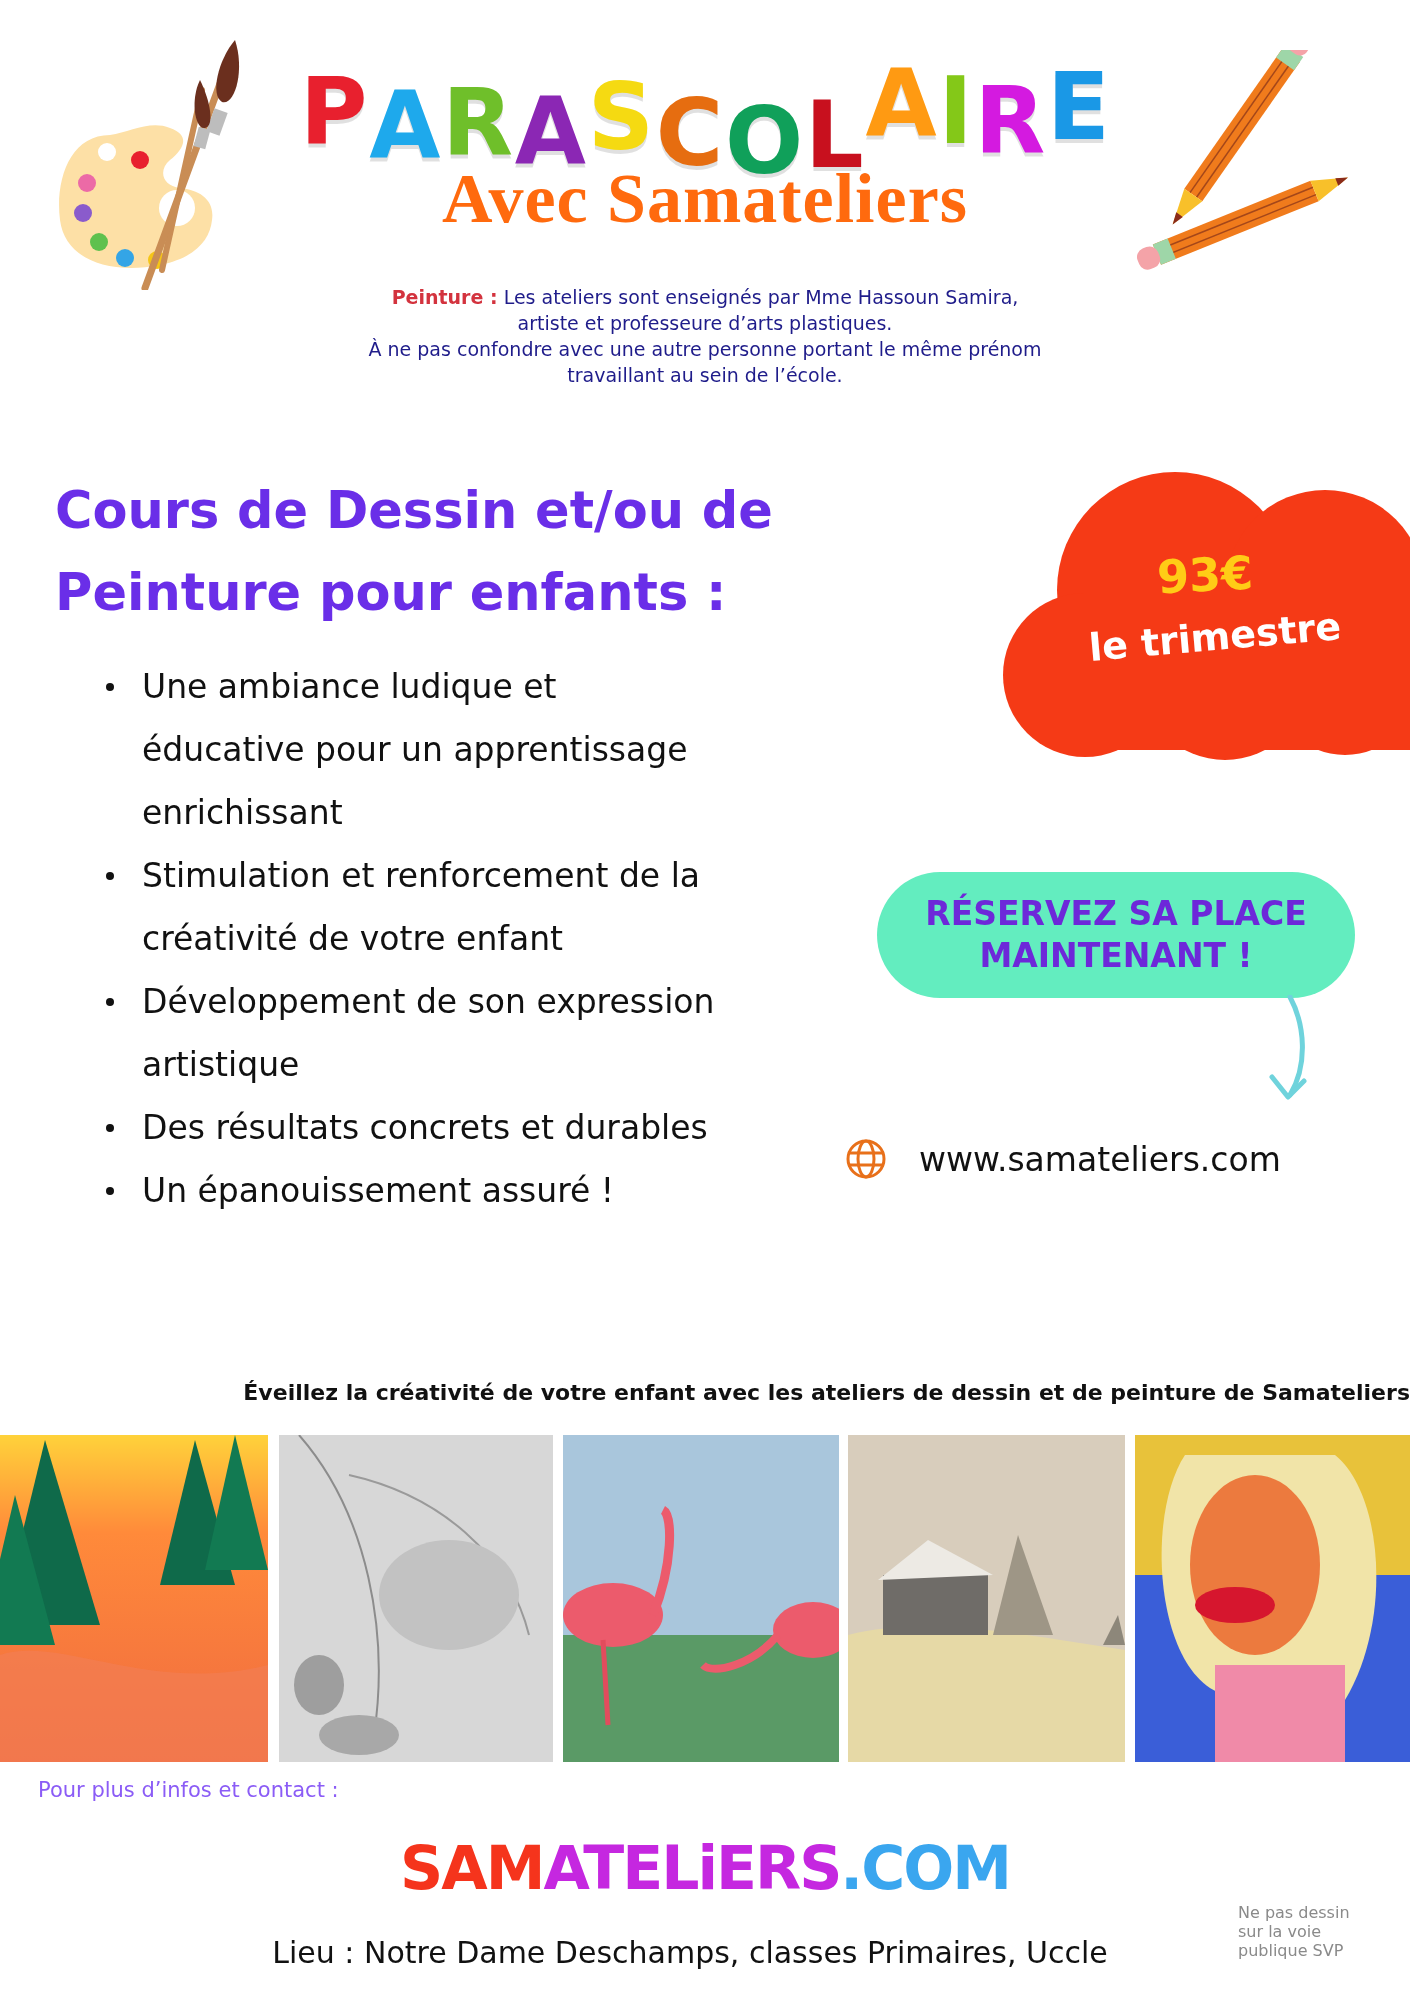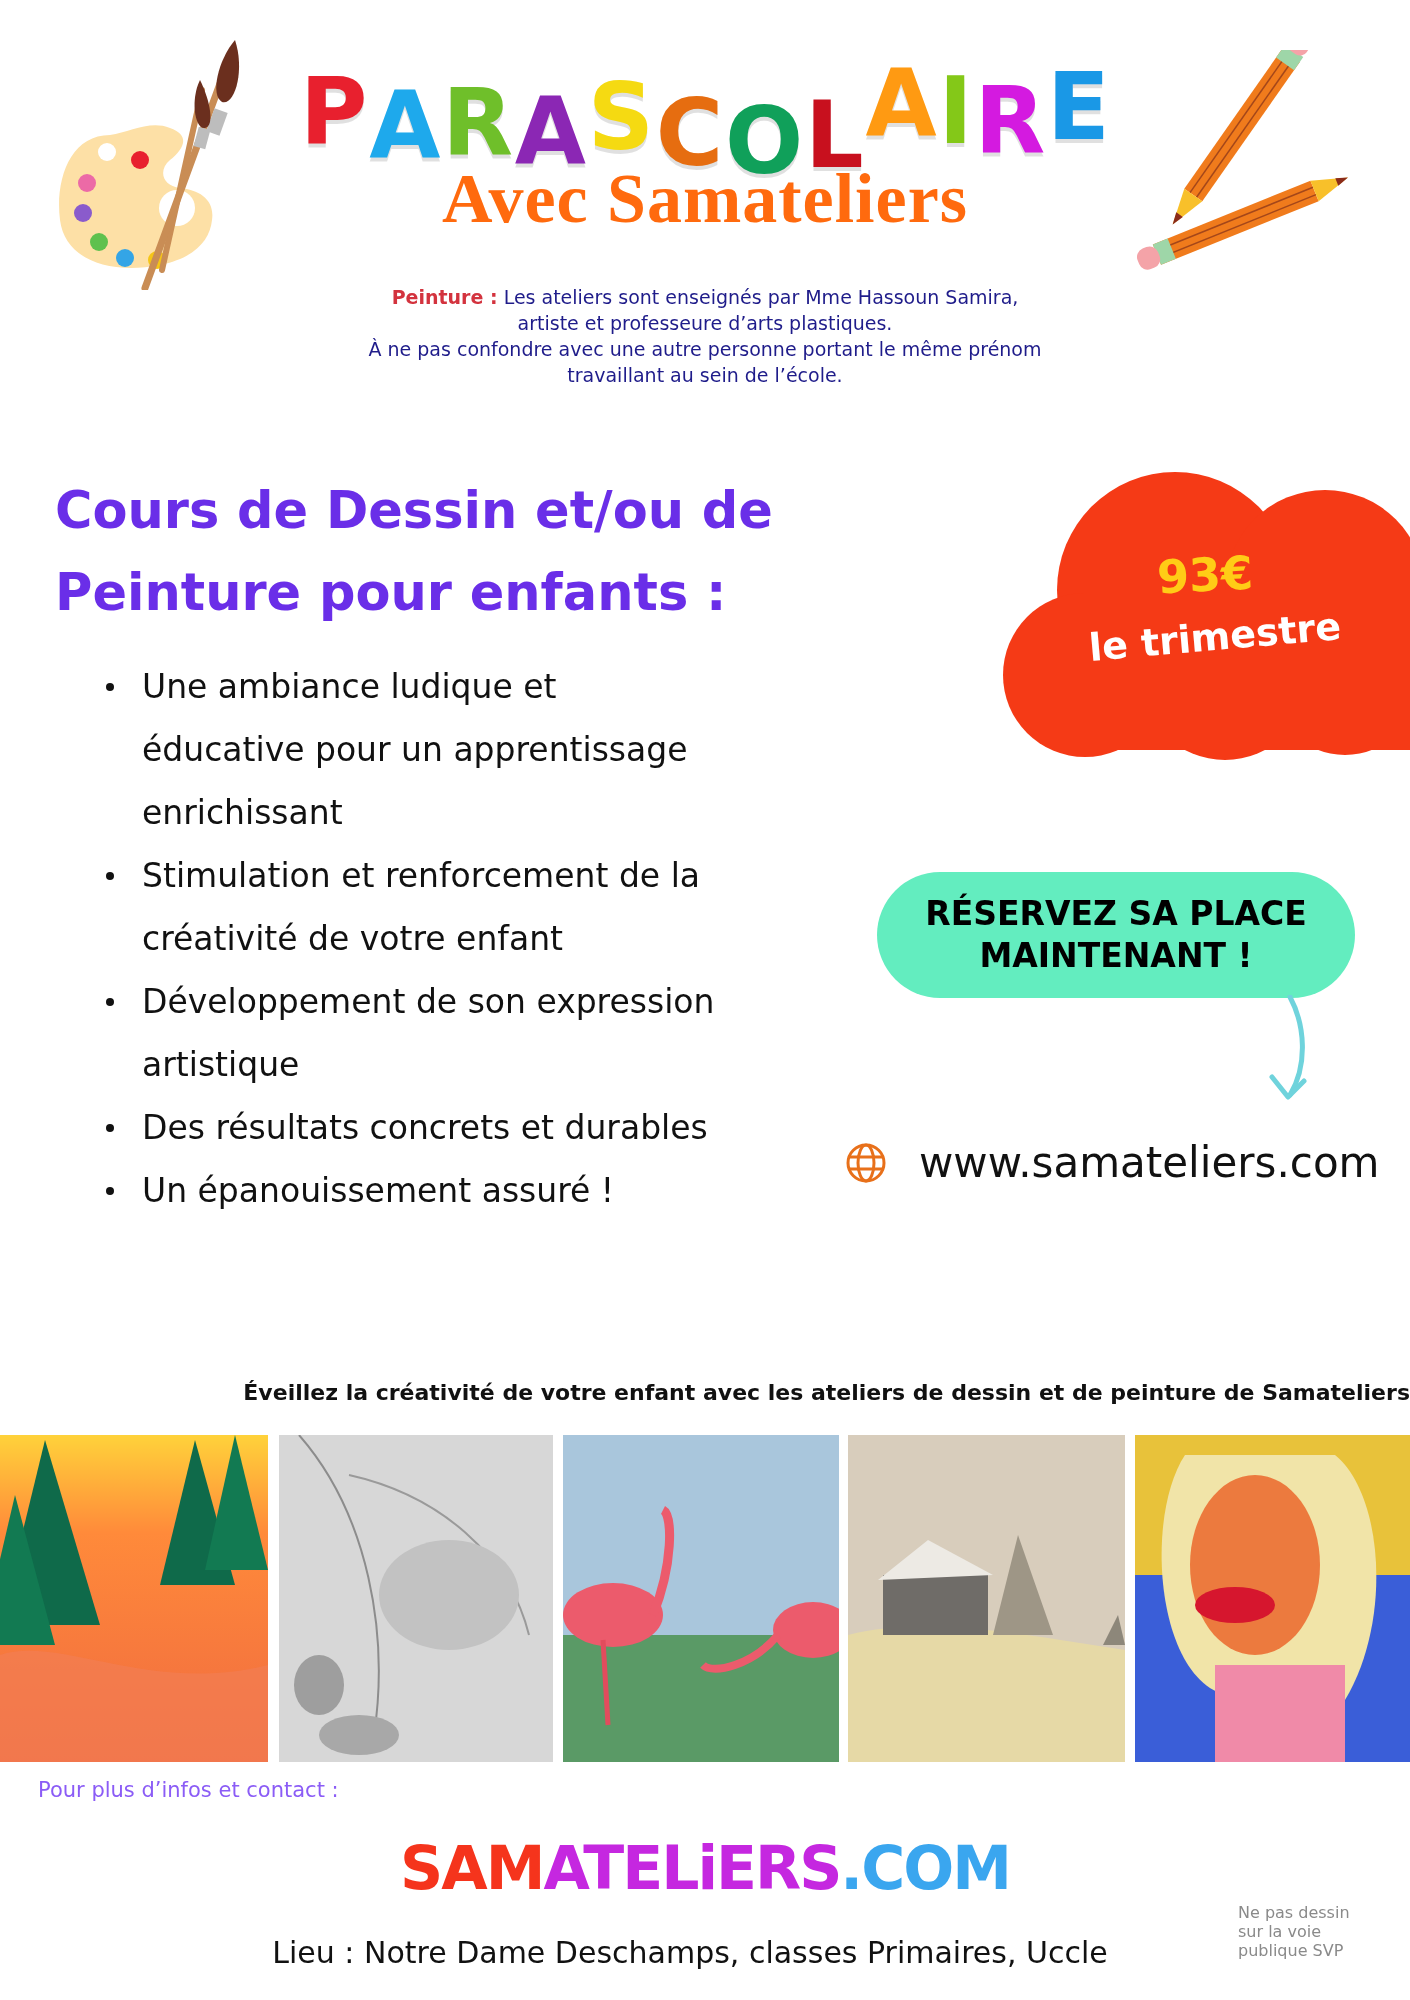--- a/index.html
+++ b/index.html
@@ -19,27 +19,27 @@
   
   .main-title { left:55px; top:470px; width:860px; font-family:"DejaVu Sans", sans-serif; font-weight:bold; font-size:51px; line-height:82px; color:#6a2ee8; }
   .bullets { left:100px; top:655px; width:760px; margin:0; padding:0; list-style:none; }
   .bullets li { position:relative; padding-left:42px; font-family:"DejaVu Sans", sans-serif; font-size:33px; line-height:63px; color:#111111; }
   .bullets li .dot { position:absolute; left:6px; top:28px; width:8px; height:8px; border-radius:50%; background:#111; }
 
   .price-cloud { left:995px; top:470px; width:415px; height:290px; }
   .price-amount { left:1130px; top:548px; width:150px; text-align:center; font-family:"DejaVu Sans", sans-serif; font-weight:bold; font-size:46px; color:#ffcc16; transform:rotate(-3deg); }
   .price-period { left:1080px; top:615px; width:270px; text-align:center; font-family:"DejaVu Sans", sans-serif; font-weight:bold; font-size:38px; color:#ffffff; transform:rotate(-5deg); }
 
-  .cta { left:877px; top:872px; width:478px; height:126px; background:#63edbf; border-radius:63px; border:none; display:flex; flex-direction:column; align-items:center; justify-content:center; font-family:"DejaVu Sans", sans-serif; font-weight:bold; font-size:33px; line-height:42px; color:#000000; cursor:pointer; padding:0 0 0 0; }
+  .cta { left:877px; top:872px; width:478px; height:126px; background:#63edbf; border-radius:63px; border:none; display:flex; flex-direction:column; align-items:center; justify-content:center; font-family:"DejaVu Sans", sans-serif; font-weight:bold; font-size:33px; line-height:42px; color:#6d28d9; cursor:pointer; padding:0 0 0 0; }
   .cta span { display:block; }
   .cta-arrow { left:1260px; top:995px; width:60px; height:110px; }
 
   .website { left:845px; top:1138px; display:flex; align-items:center; text-decoration:none; }
   .website .globe { width:42px; height:42px; margin-right:32px; }
-  .website .url { font-family:"DejaVu Sans", sans-serif; font-size:42px; color:#111111; }
+  .website .url { font-family:"DejaVu Sans", sans-serif; font-size:33px; color:#111111; }
 
   
   .gallery-caption { left:0; top:1380px; width:1410px; text-align:right; font-family:"DejaVu Sans", sans-serif; font-weight:bold; font-size:22px; color:#111; }
   .gallery { left:0; top:1435px; width:1410px; height:327px; }
   .art { position:absolute; top:0; height:327px; overflow:hidden; }
 
   
   .contact-label { left:38px; top:1778px; font-family:"DejaVu Sans", sans-serif; font-size:21px; color:#8b5cf6; }
   .logo { left:390px; top:1838px; width:630px; text-align:center; font-family:"DejaVu Sans", sans-serif; font-weight:bold; font-size:60px; letter-spacing:-2px; line-height:1; text-decoration:none; }
   .location { left:190px; top:1935px; width:1000px; text-align:center; font-family:"DejaVu Sans", sans-serif; font-size:30px; color:#111; }

